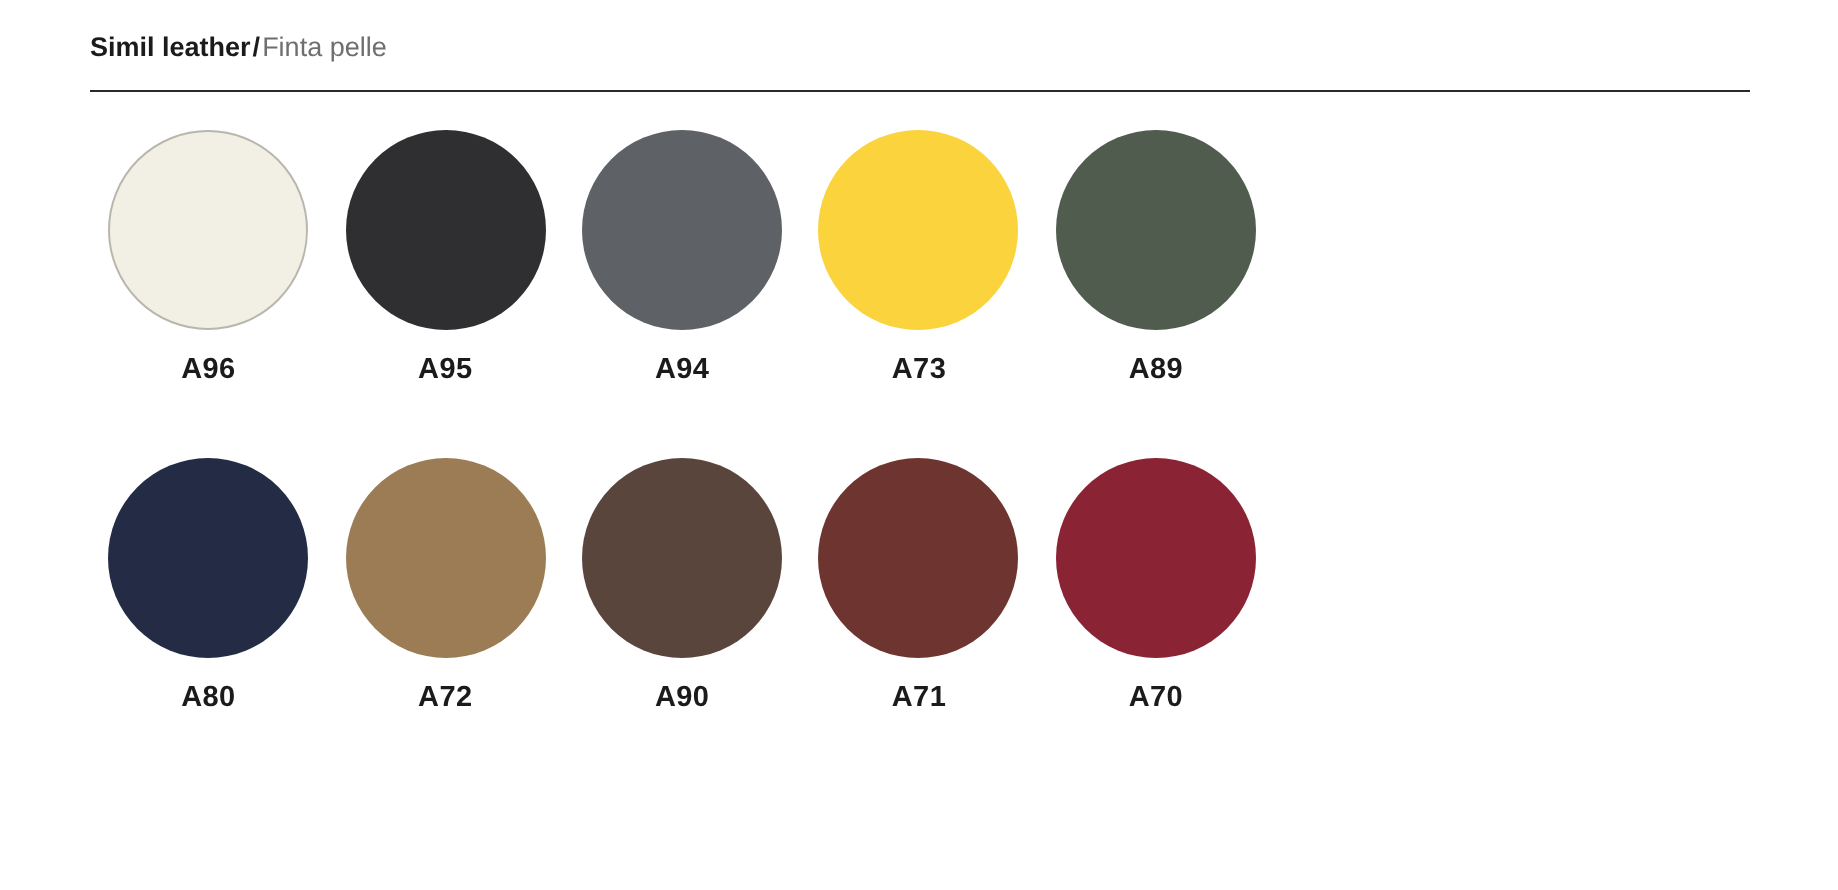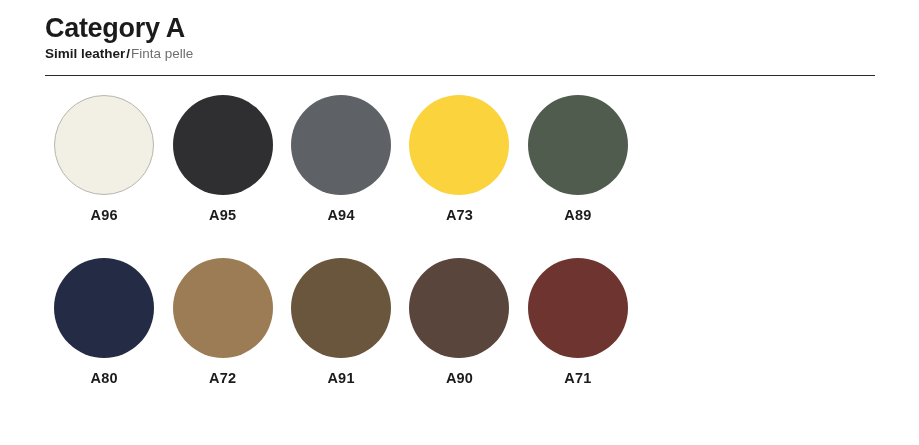--- a/index.html
+++ b/index.html
@@ -99,21 +99,20 @@
     letter-spacing: 0.2px;
     line-height: 1;
   }
 </style>
 </head>
 <body>
 
 <div class="page">
 
   <div class="header">
-    <h1 class="page-title">Category A</h1>
 
     <div class="subtitle">
       <span class="subtitle-primary">Simil leather</span><span class="subtitle-sep">/</span><span class="subtitle-secondary">Finta pelle</span>
     </div>
 
     <hr class="rule">
   </div>
 
   <div class="swatch-grid">
       <div class="swatch-row">
@@ -141,27 +140,27 @@
       <div class="swatch-row">
         <div class="swatch">
           <div class="swatch-disc" style="background: rgb(35, 44, 68);"></div>
           <div class="swatch-label">A80</div>
         </div>
         <div class="swatch">
           <div class="swatch-disc" style="background: rgb(155, 124, 85);"></div>
           <div class="swatch-label">A72</div>
         </div>
         <div class="swatch">
-          <div class="swatch-disc" style="background: rgb(106, 86, 61);"></div>
-          <div class="swatch-label">A91</div>
-        </div>
-        <div class="swatch">
           <div class="swatch-disc" style="background: rgb(90, 69, 61);"></div>
           <div class="swatch-label">A90</div>
         </div>
         <div class="swatch">
           <div class="swatch-disc" style="background: rgb(110, 52, 47);"></div>
           <div class="swatch-label">A71</div>
         </div>
+        <div class="swatch">
+          <div class="swatch-disc" style="background: rgb(138, 35, 51);"></div>
+          <div class="swatch-label">A70</div>
+        </div>
       </div>
     </div>
 
 </div>
 
 </body></html>

